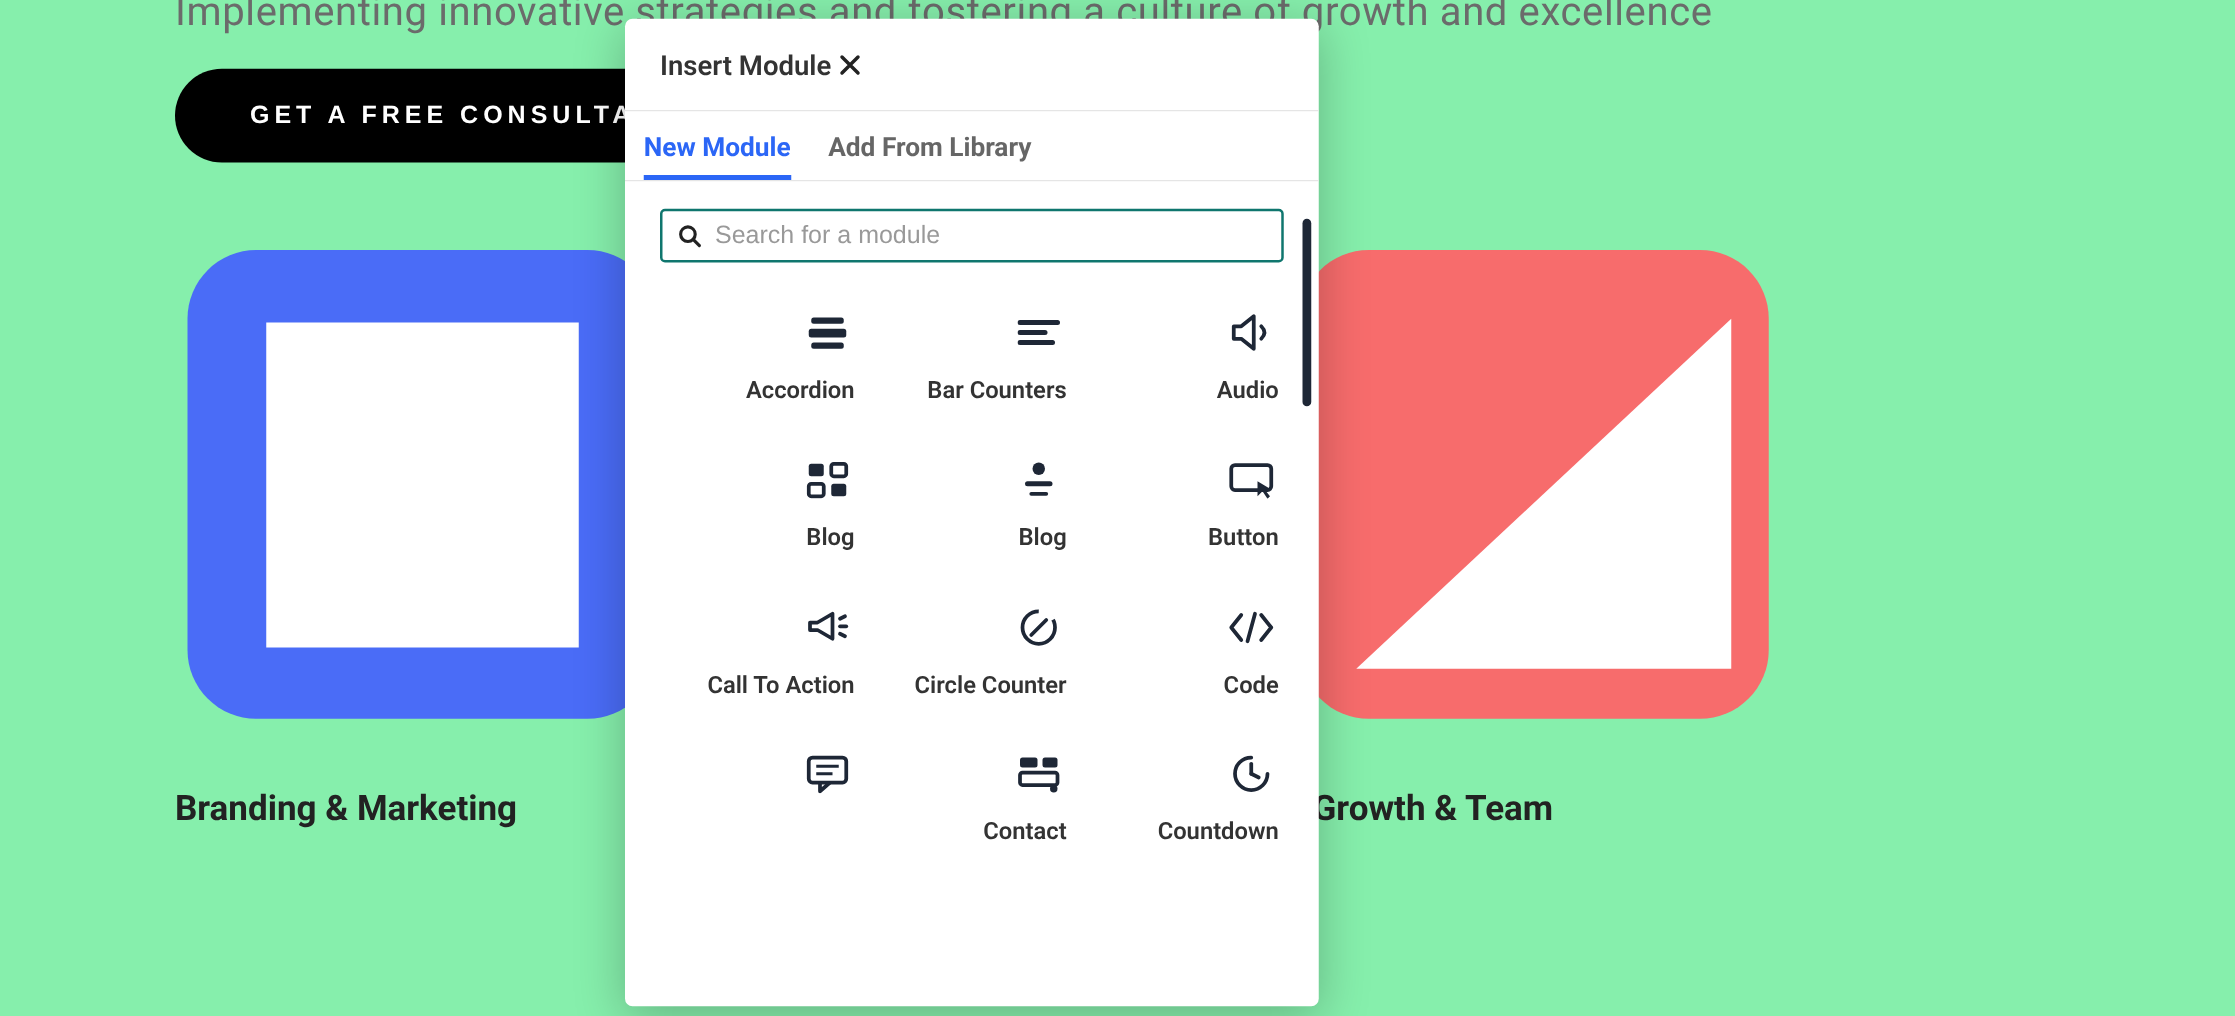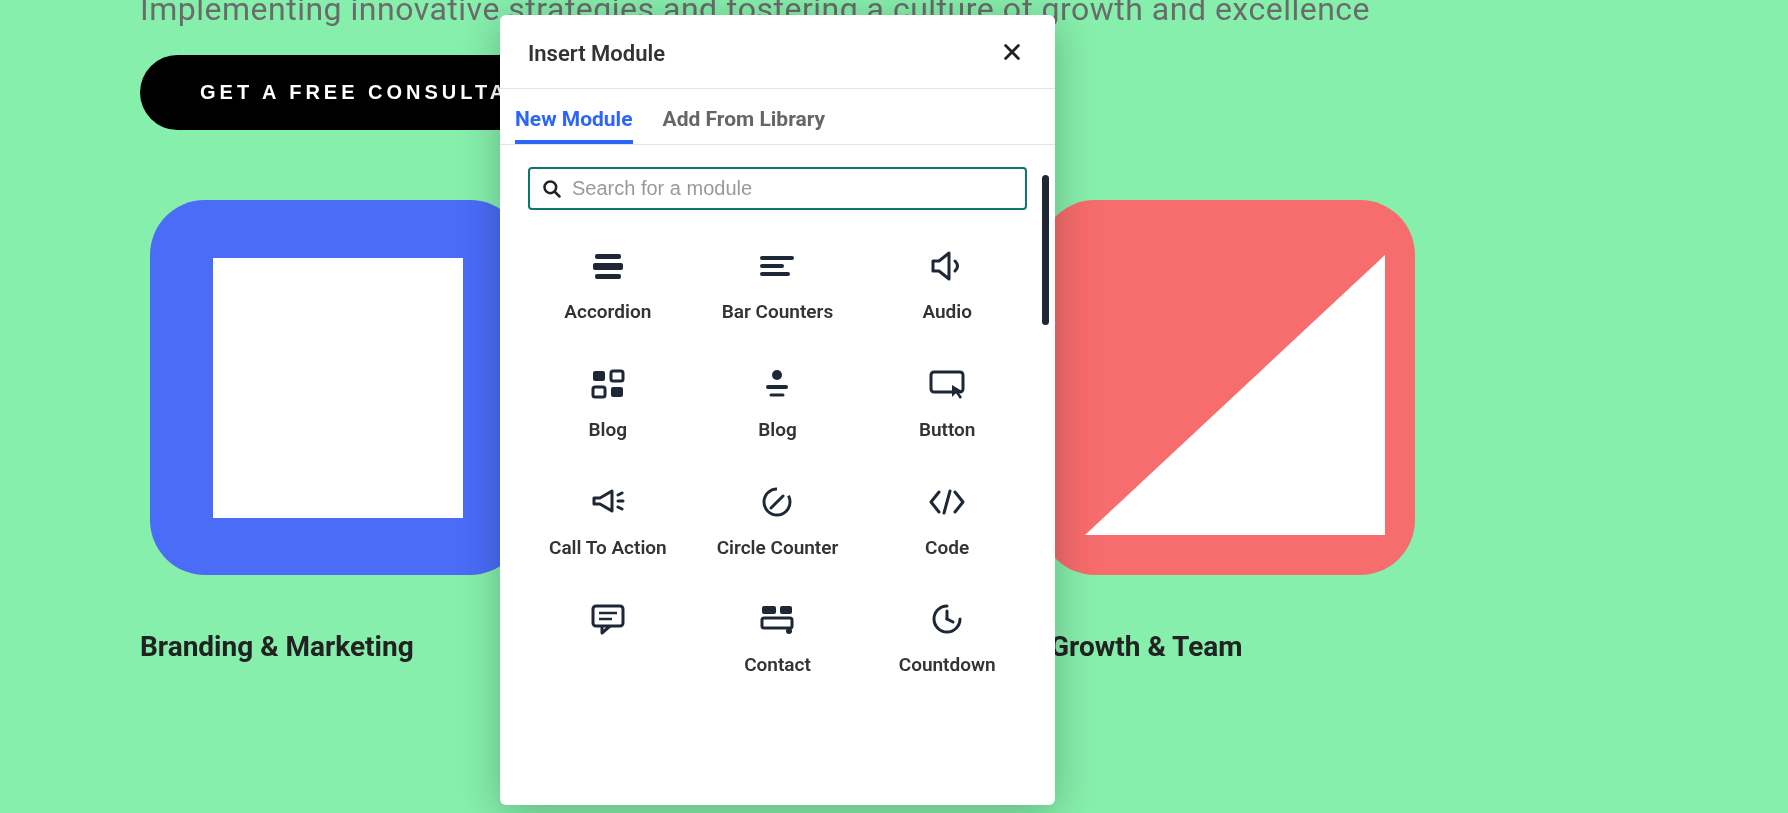--- a/index.html
+++ b/index.html
@@ -103,21 +103,20 @@
     position:absolute;
     top:-10px;
     left:270px;
     width:0;height:0;
     border-left:12px solid transparent;
     border-right:12px solid transparent;
     border-bottom:12px solid #fff;
   }
   .modal-header {
     display:flex;
-    justify-content:space-between;
     align-items:center;
     padding: 22px 28px 18px 28px;
     border-bottom:1px solid #e5e5e5;
   }
   .modal-title {
     font-size:22px;
     font-weight:600;
     color:#333;
   }
   .close-btn {
@@ -168,21 +167,21 @@
   }
   .search-input::placeholder { color:#999; }
   .module-grid {
     display:grid;
     grid-template-columns: repeat(3, 1fr);
     gap: 26px 10px;
   }
   .module-item {
     display:flex;
     flex-direction:column;
-    align-items:center;
+    align-items:flex-end;
     justify-content:flex-start;
     cursor:pointer;
     padding:6px 4px;
     text-align:center;
   }
   .module-icon {
     width:44px;
     height:44px;
     display:flex;
     align-items:center;

